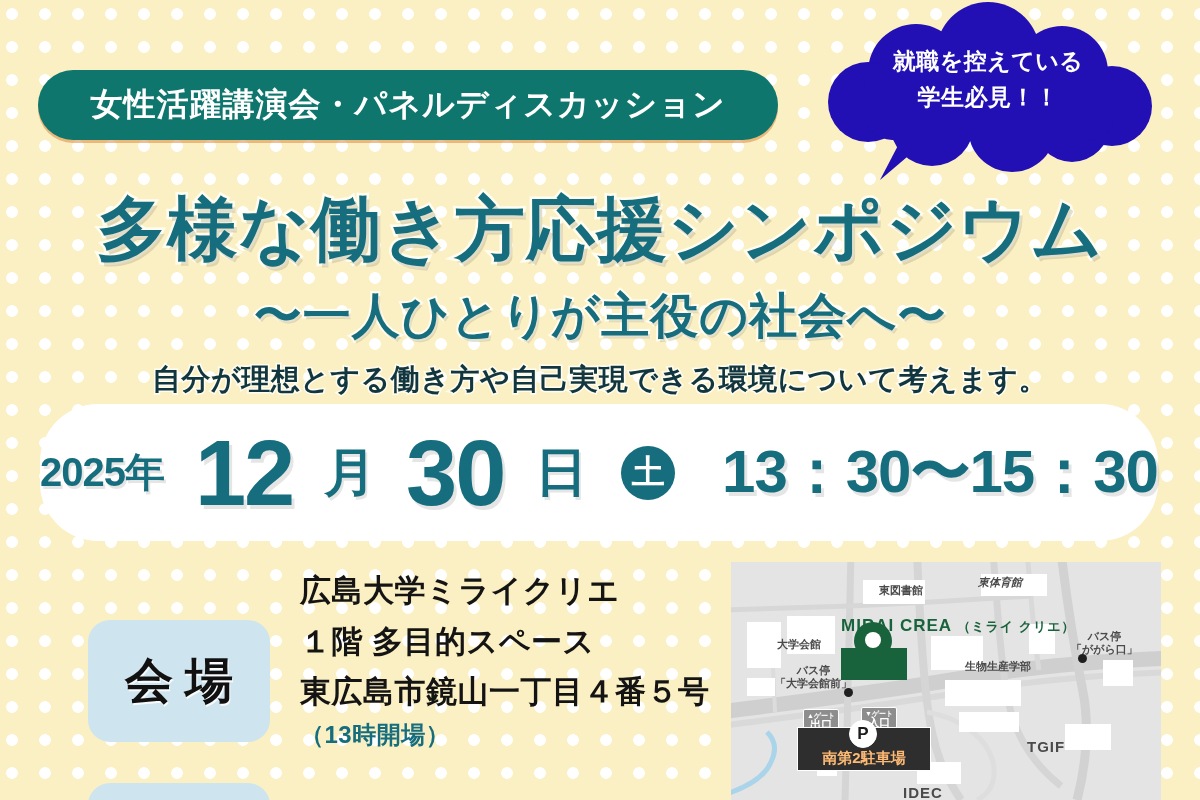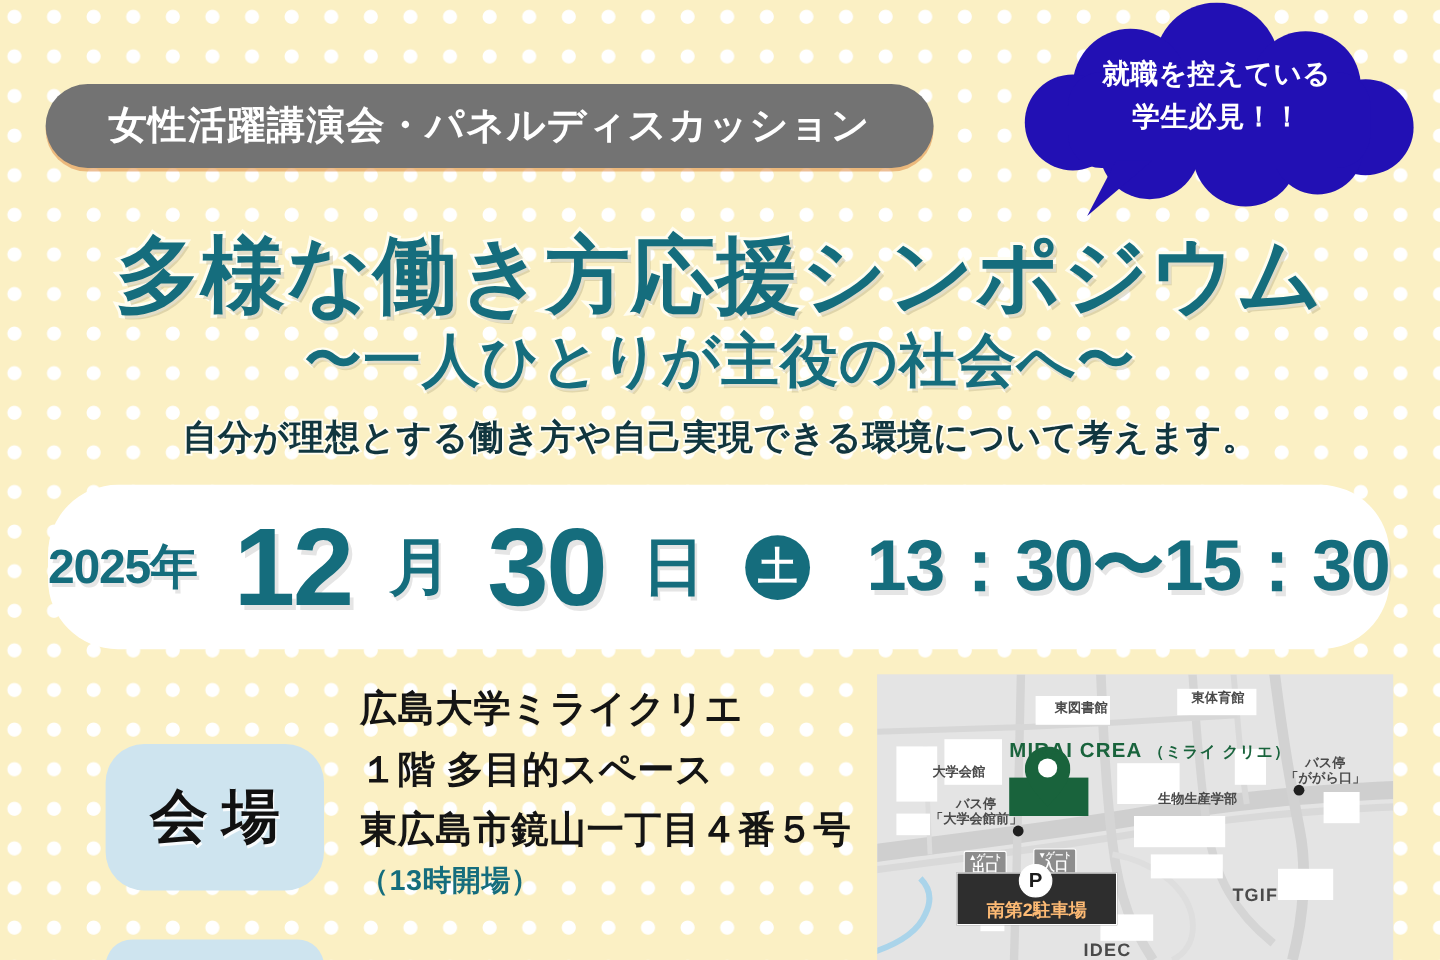--- a/index.html
+++ b/index.html
@@ -32,38 +32,38 @@
   }
 
   
   #ribbon {
     position: absolute;
     left: 38px;
     top: 70px;
     width: 740px;
     height: 70px;
     border-radius: 36px;
-    background: #737373;
+    background: #0f766e;
     box-shadow: 0 3px 0 rgba(222,139,66,0.55);
     display: flex;
     align-items: center;
     justify-content: center;
   }
   #ribbon .ribbon-text {
     color: #ffffff;
     font-size: 32px;
     font-weight: bold;
     letter-spacing: 1px;
     white-space: nowrap;
   }
 
   
   #cloud {
     position: absolute;
-    left: 838px;
+    left: 812px;
     top: 2px;
     width: 352px;
     height: 178px;
   }
   #cloud svg {
     position: absolute;
     inset: 0;
     width: 100%;
     height: 100%;
   }
@@ -93,21 +93,21 @@
     font-weight: bold;
     color: #156d7d;
     letter-spacing: 1px;
     line-height: 1.08;
     -webkit-text-stroke: 5px #fffdf0;
     paint-order: stroke fill;
     text-shadow: 3px 4px 0 rgba(160,150,110,0.30);
     white-space: nowrap;
   }
   #sub-title {
-    margin-top: 1px;
+    margin-top: 16px;
     font-size: 48px;
     font-weight: bold;
     color: #156d7d;
     letter-spacing: 1px;
     -webkit-text-stroke: 4px #fffdf0;
     paint-order: stroke fill;
     text-shadow: 2px 3px 0 rgba(160,150,110,0.28);
     white-space: nowrap;
   }
   #tagline {
@@ -176,21 +176,21 @@
     margin-left: 6px;
   }
 
   
   #venue-badge {
     position: absolute;
     left: 88px;
     top: 620px;
     width: 182px;
     height: 122px;
-    border-radius: 32px;
+    border-radius: 22px;
     background: #cee4ef;
     display: flex;
     align-items: center;
     justify-content: center;
   }
   #venue-badge .badge-label {
     font-size: 48px;
     font-weight: bold;
     color: #111111;
     letter-spacing: 12px;
@@ -427,21 +427,21 @@
       </g>
     </svg>
 
     <div id="map-pin-block"></div>
     <svg id="map-pin" viewBox="0 0 38 50">
       <path d="M19 0 C8.5 0 0 8.5 0 19 C0 32 19 50 19 50 C19 50 38 32 38 19 C38 8.5 29.5 0 19 0 Z" fill="#19633c"></path>
       <circle cx="19" cy="18" r="8" fill="#ffffff"></circle>
     </svg>
 
     <div class="map-label" style="left:148px; top:22px;">東図書館</div>
-    <div class="map-label" style="left:262px; top:14px;">東体育館</div>
+    <div class="map-label" style="left:247px; top:14px;font-style:italic;">東体育館</div>
     <div class="map-label" style="left:46px; top:76px;">大学会館</div>
     <div class="map-label" style="left:44px; top:102px;">
       <span>バス停</span><br>
       <span>「大学会館前」</span>
     </div>
     <div class="map-busdot" style="left:113px; top:126px;"></div>
 
     <div class="map-label" style="left:340px; top:68px;">
       <span>バス停</span><br>
       <span>「ががら口」</span>

